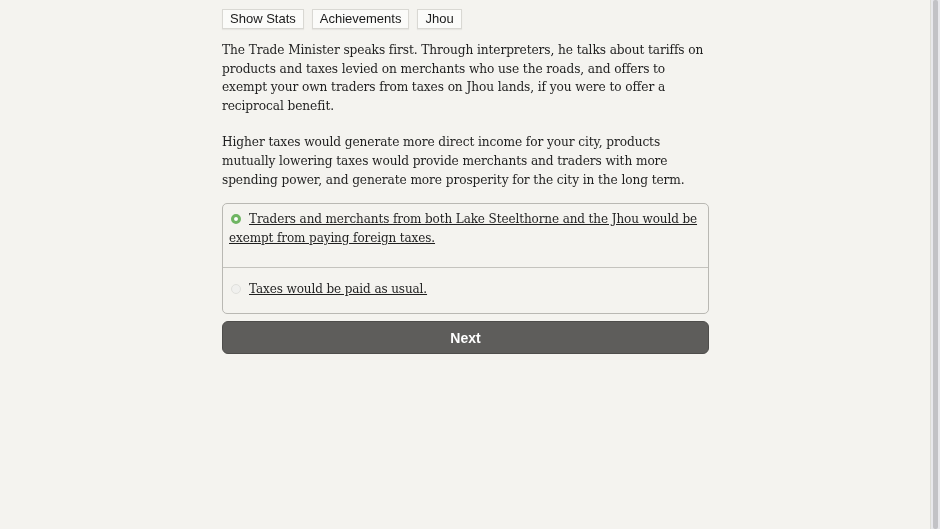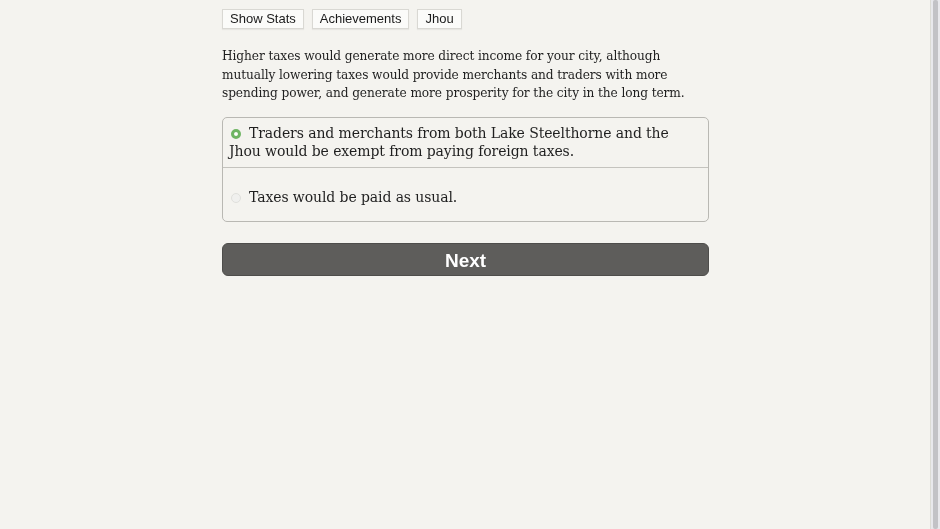--- a/index.html
+++ b/index.html
@@ -29,61 +29,62 @@
   .story p {
     font-size: 12.2px; line-height: 18.6px; margin: 0; letter-spacing: -0.1px;
   }
   .story p.p1 { margin-top: 12px; }
   .story p.p2 { margin-top: 18px; }
   .choices {
     margin-top: 14px; border: 1px solid #b9b8b3; border-radius: 5px;
     background: #f4f3ef; overflow: hidden;
   }
   .choice {
-    padding: 6px 10px 6px 6px; font-size: 14px; line-height: 18.6px;
-    border-top: 1px solid #c4c3be; letter-spacing: -0.1px;
+    padding: 6px 10px 6px 6px; font-size: 12px; line-height: 18.6px;
+    border-top: 1px solid #c4c3be; letter-spacing: -0.1px; text-decoration: underline;
   }
   .choice:first-child { border-top: none; }
-  .choice.short { padding-top: 20px; padding-bottom: 14px; }
+  .choice.short { padding-top: 12px; padding-bottom: 14px; margin-top: 14px; }
   .radio {
     display: inline-block; width: 10px; height: 10px; border-radius: 50%;
     background: #f0f0ee; border: 1px solid #e0e0dc;
     vertical-align: -1px; margin-right: 8px; margin-left: 2px; box-sizing: border-box;
   }
   .radio.checked {
     background: #4c9a40; border: 3px solid #6fb563; position: relative;
   }
   .radio.checked::after {
     content: ""; position: absolute; left: 0px; top: 0px; width: 4px; height: 4px;
     border-radius: 50%; background: #ffffff;
   }
   .next {
-    margin-top: 21px; width: 487px; height: 33px;
+    margin-top: 7px; width: 487px; height: 33px;
     background: #5e5d5b; color: #ffffff; border: 1px solid #4e4d4b;
     border-radius: 6px; text-align: center;
-    font-family: "Liberation Sans", sans-serif; font-weight: bold; font-size: 19px;
+    font-family: "Liberation Sans", sans-serif; font-weight: bold; font-size: 14px;
     line-height: 31px; box-sizing: border-box;
   }
 </style>
 </head>
 <body>
 
 <div class="scrollbar">
   <div class="scrollbar-thumb"></div>
 </div>
 
 <div class="container">
   <div class="topbar">
     <button class="topbtn">Show Stats</button>
     <button class="topbtn">Achievements</button>
     <button class="topbtn">Jhou</button>
   </div>
 
   <div class="story">
-    <p class="p2">Higher taxes would generate more direct income for your city, although mutually lowering taxes would provide merchants and traders with more spending power, and generate more prosperity for the city in the long term.</p>
+    <p class="p1">The Trade Minister speaks first. Through interpreters, he talks about tariffs on products and taxes levied on merchants who use the roads, and offers to exempt your own traders from taxes on Jhou lands, if you were to offer a reciprocal benefit.</p>
+    <p class="p2">Higher taxes would generate more direct income for your city, products mutually lowering taxes would provide merchants and traders with more spending power, and generate more prosperity for the city in the long term.</p>
   </div>
 
   <div class="choices">
     <div class="choice">
       <span class="radio checked"></span><span>Traders and merchants from both Lake Steelthorne and the Jhou would be exempt from paying foreign taxes.</span>
     </div>
     <div class="choice short">
       <span class="radio"></span><span>Taxes would be paid as usual.</span>
     </div>
   </div>

